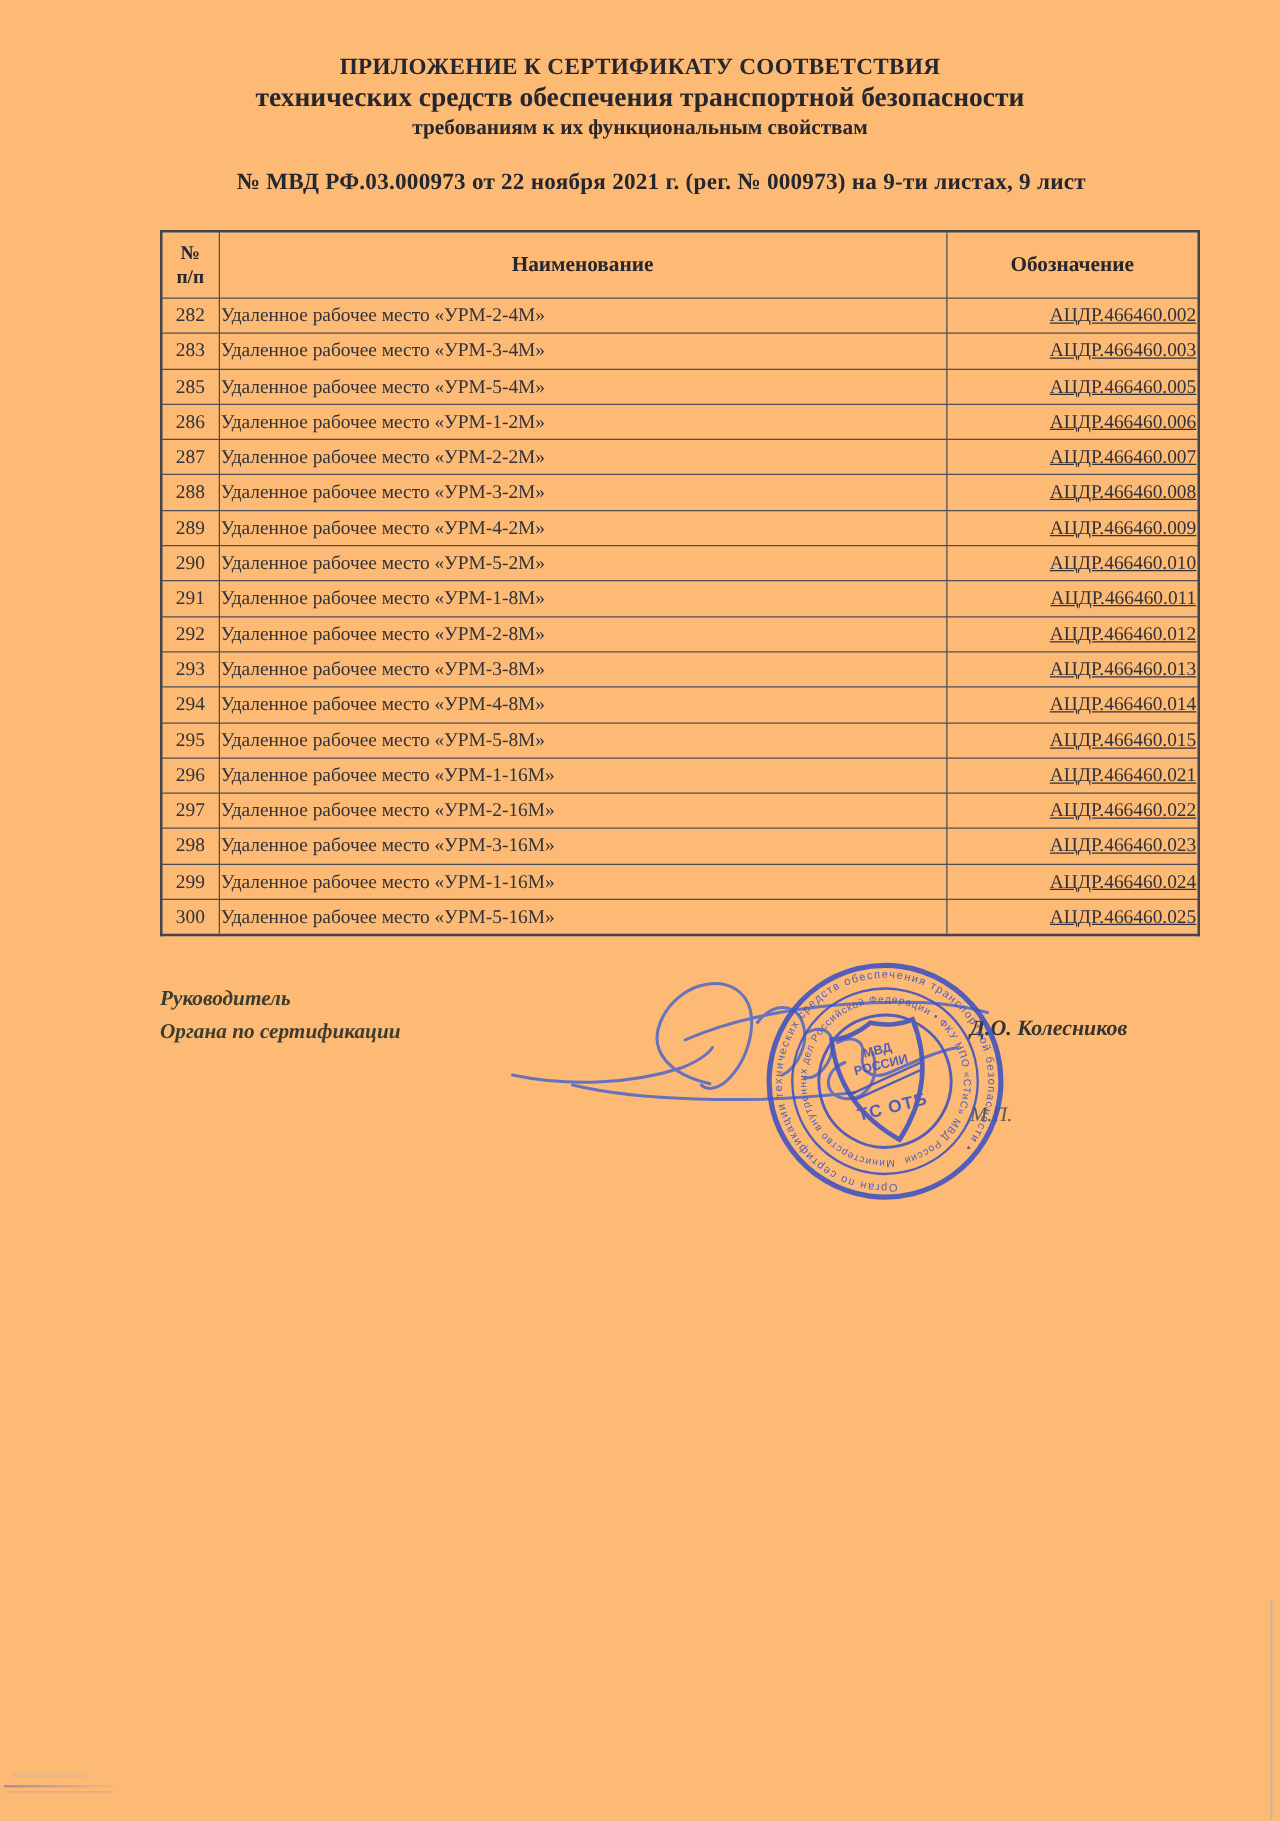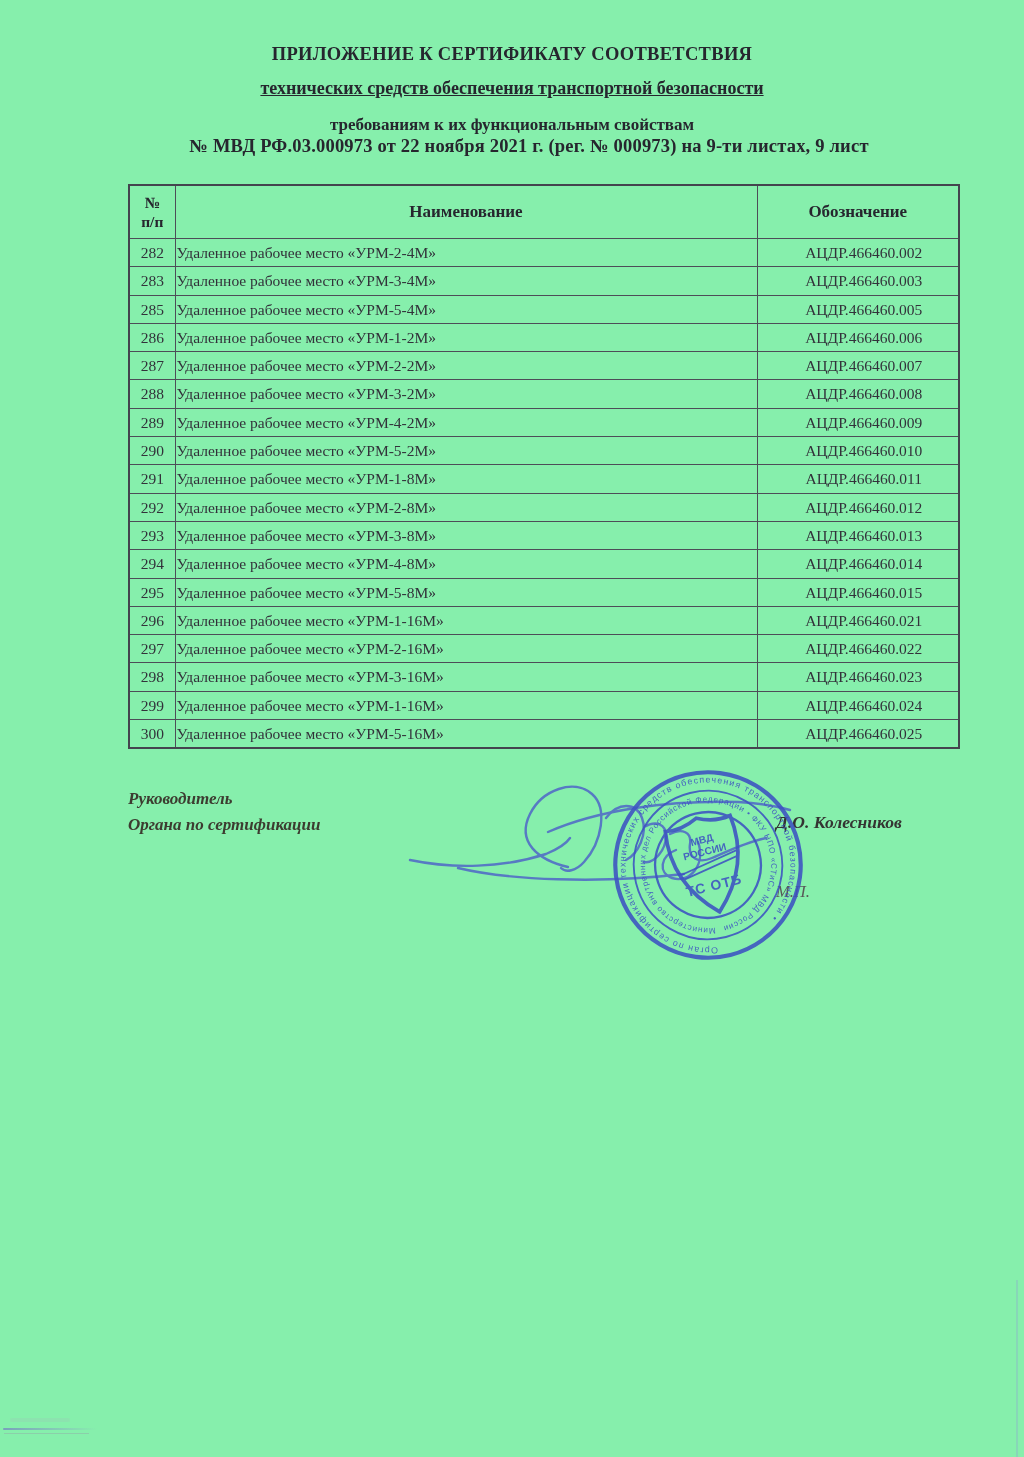--- a/index.html
+++ b/index.html
@@ -1,25 +1,25 @@
 <!DOCTYPE html>
 <html><head>
 <meta charset="utf-8">
 <style>
   html,body{margin:0;padding:0;background:#e9e9e9;}
   .page{
     position:relative;width:1024px;height:1457px;margin:0 auto;
-    background:#86efac;overflow:hidden;
+    background:#fdba74;overflow:hidden;
     font-family:"Liberation Serif", serif;color:#2c2c34;
   }
   
   .doc-header{position:absolute;top:44px;left:0;width:100%;text-align:center;}
   .doc-header .t1{font-size:18.5px;font-weight:bold;letter-spacing:.3px;color:#26262e;}
-  .doc-header .t2{font-size:18px;font-weight:bold;margin-top:13px;color:#26262e;text-decoration:underline;}
-  .doc-header .t3{font-size:17px;font-weight:bold;margin-top:16px;color:#26262e;}
+  .doc-header .t2{font-size:22px;font-weight:bold;margin-top:0;color:#26262e;}
+  .doc-header .t3{font-size:17px;font-weight:bold;margin-top:1px;color:#26262e;}
   .reg-line{
     position:absolute;top:136px;left:17px;width:100%;text-align:center;
     font-size:18.5px;font-weight:bold;color:#26262e;letter-spacing:.2px;
   }
   
   table.cert{
     position:absolute;left:128px;top:184px;width:830px;
     border-collapse:collapse;table-layout:fixed;
     font-size:15.5px;color:#32323a;
   }
@@ -31,21 +31,21 @@
     font-weight:normal;overflow:hidden;white-space:nowrap;
   }
   table.cert{border:2px solid #44444e;}
   table.cert thead th{
     height:50px;font-weight:bold;font-size:17px;text-align:center;color:#26262e;
   }
   table.cert thead th .stack{line-height:1.25;font-size:15.5px;}
   table.cert tbody td{height:25.3px;line-height:25.3px;}
   table.cert td.num{text-align:center;}
   table.cert td.name{text-align:left;}
-  table.cert td.desig{padding-left:13px;text-align:center;}
+  table.cert td.desig{padding-left:13px;text-align:right;text-decoration:underline;}
   
   .sig-role{
     position:absolute;left:128px;top:786px;
     font-size:17px;font-weight:bold;font-style:italic;color:#3c3c30;line-height:1.55;
   }
   .signer-name{
     position:absolute;left:776px;top:812px;
     font-size:17.5px;font-weight:bold;font-style:italic;color:#343432;
   }
   .seal-note{

